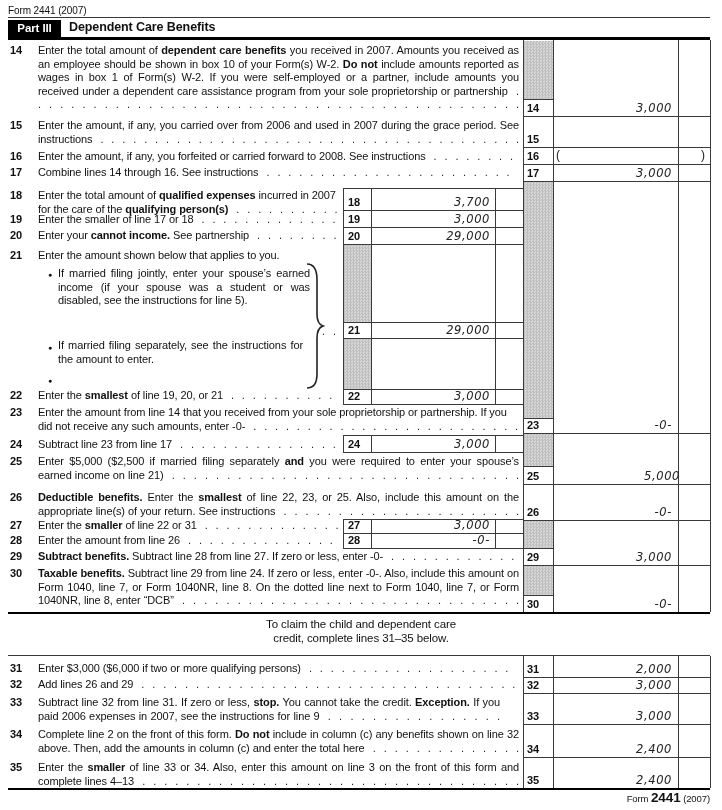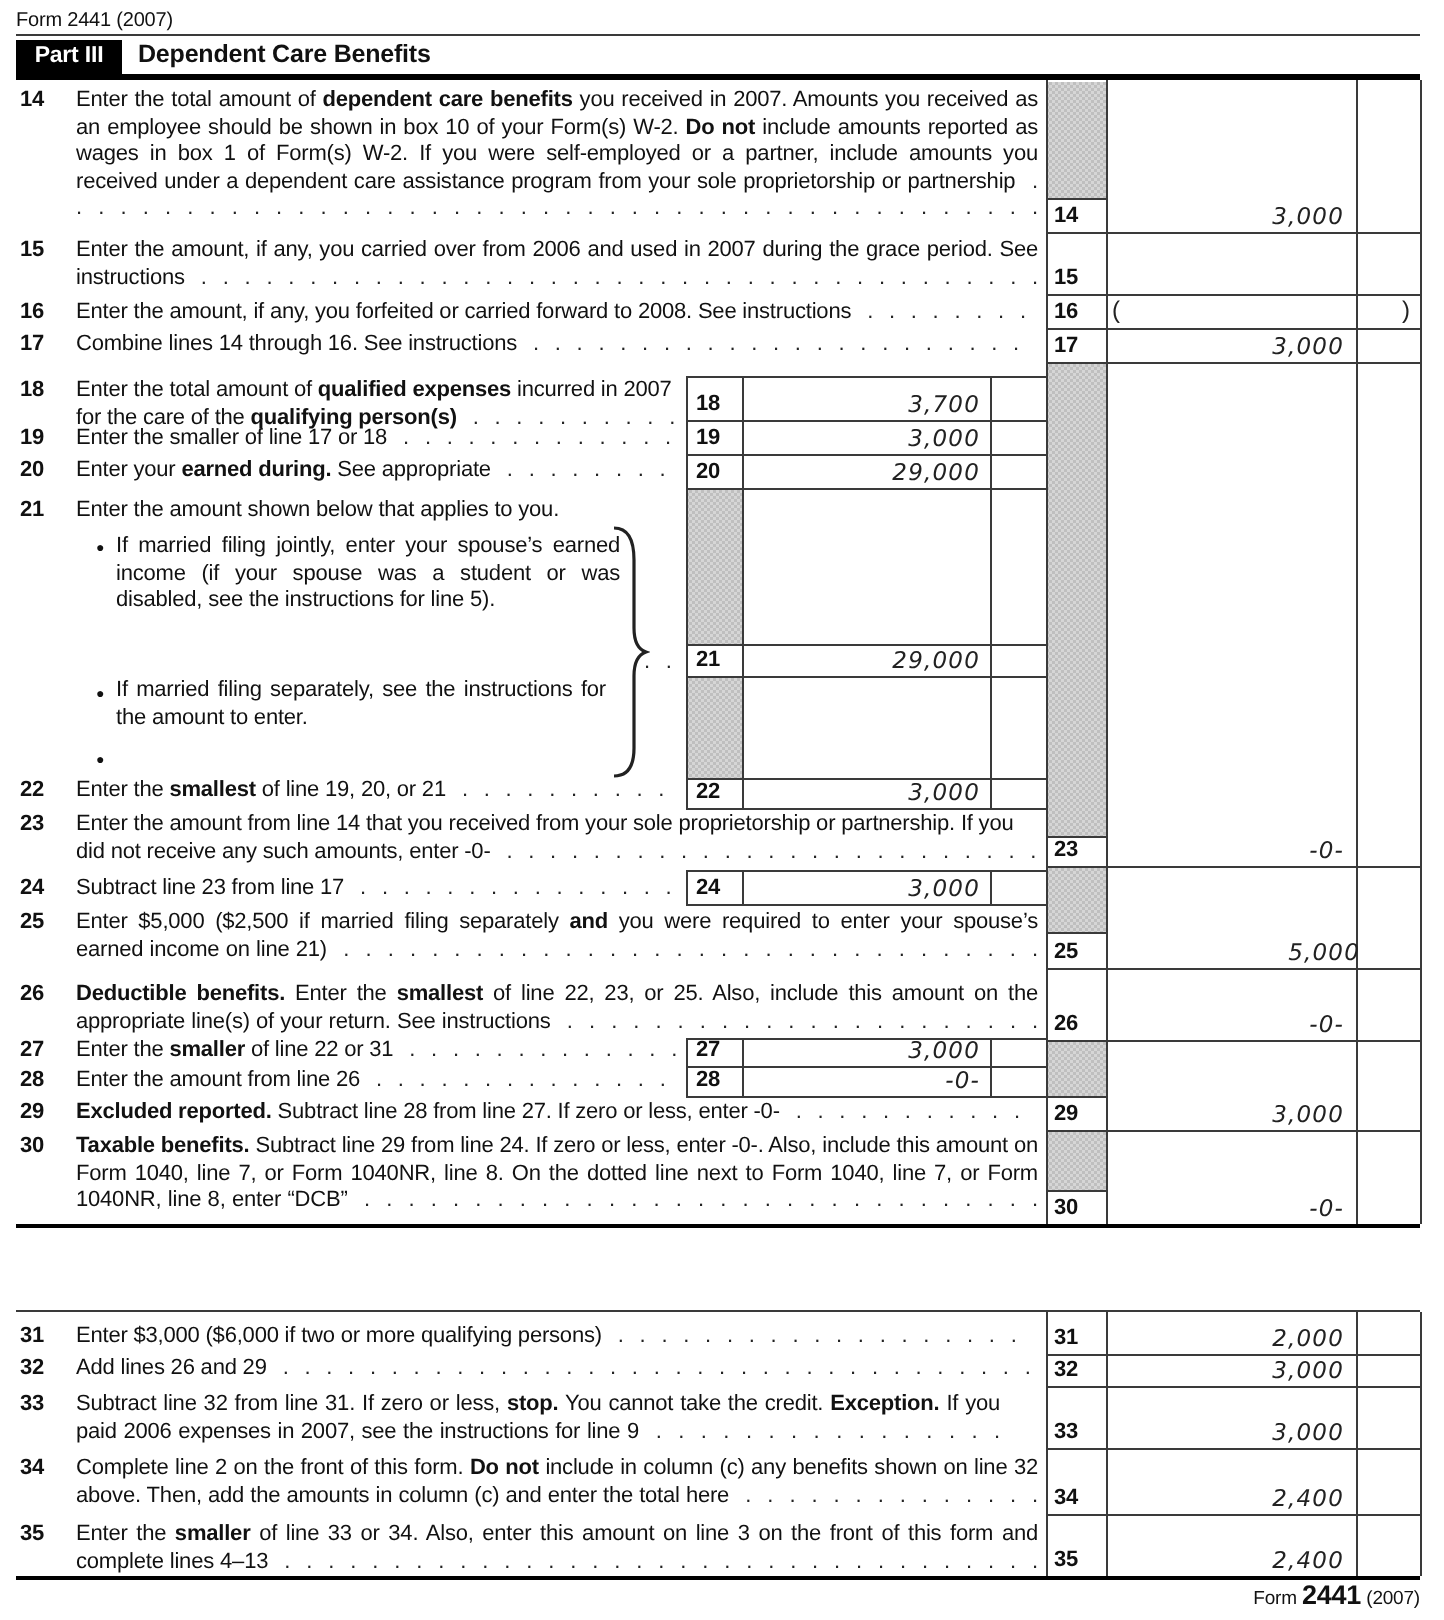--- a/index.html
+++ b/index.html
@@ -149,21 +149,21 @@
   <div class="lnum" style="left:10px;top:166px;">17</div>
   <div class="txt" style="left:38px;top:166px;width:481px;height:14px;"><span>Combine lines 14 through 16. See instructions</span><span class="ldr"> . . . . . . . . . . . . . . . . . . . . . . . . . . . . . . . . . . . . . . . . . . . . . . . . . . . . . . . . . . . .</span></div>
 
   <div class="lnum" style="left:10px;top:189px;">18</div>
   <div class="txt" style="left:38px;top:189px;width:301px;height:28px;"><span>Enter the total amount of </span><span class="b">qualified expenses</span><span> incurred in 2007 for the care of the </span><span class="b">qualifying person(s)</span><span class="ldr"> . . . . . . . . . . . . . . . . . . . . . . . . . . . . . . . . . . . . . . . .</span></div>
 
   <div class="lnum" style="left:10px;top:213px;">19</div>
   <div class="txt" style="left:38px;top:213px;width:301px;height:14px;"><span>Enter the smaller of line 17 or 18</span><span class="ldr"> . . . . . . . . . . . . . . . . . . . . . . . . . . . . . . . . . . . . . . . .</span></div>
 
   <div class="lnum" style="left:10px;top:229px;">20</div>
-  <div class="txt" style="left:38px;top:229px;width:301px;height:14px;"><span>Enter your </span><span class="b">earned during.</span><span> See appropriate</span><span class="ldr"> . . . . . . . . . . . . . . . . . . . . . . . . . . . . . . . . . . . . . . . .</span></div>
+  <div class="txt" style="left:38px;top:229px;width:301px;height:14px;"><span>Enter your </span><span class="b">cannot income.</span><span> See partnership</span><span class="ldr"> . . . . . . . . . . . . . . . . . . . . . . . . . . . . . . . . . . . . . . . .</span></div>
 
   <div class="lnum" style="left:10px;top:249px;">21</div>
   <div class="txt j" style="left:38px;top:249px;width:262px;height:28px;"><span>Enter the amount shown below that applies to you.</span></div>
 
   <span class="bullet" style="left:48px;top:268px;">●</span>
   <div class="txt j" style="left:58px;top:267px;width:252px;height:55px;"><span>If married filing jointly, enter your spouse’s earned income (if your spouse was a student or was disabled, see the instructions for line 5).</span></div>
   <span class="bullet" style="left:48px;top:341px;">●</span>
   <div class="txt j" style="left:58px;top:339px;width:245px;height:28px;"><span>If married filing separately, see the instructions for the amount to enter.</span></div>
   <span class="bullet" style="left:48px;top:374px;">●</span>
 
@@ -187,27 +187,31 @@
   <div class="lnum" style="left:10px;top:491px;">26</div>
   <div class="txt j" style="left:38px;top:491px;width:481px;height:28px;"><span class="b">Deductible benefits.</span><span> Enter the </span><span class="b">smallest</span><span> of line 22, 23, or 25. Also, include this amount on the appropriate line(s) of your return. See instructions</span><span class="ldr"> . . . . . . . . . . . . . . . . . . . . . . . . . . . . . . . . . . . . . . . . . . . . . . . . . . . . . . . . . . . .</span></div>
 
   <div class="lnum" style="left:10px;top:519px;">27</div>
   <div class="txt" style="left:38px;top:519px;width:301px;height:14px;"><span>Enter the </span><span class="b">smaller</span><span> of line 22 or 31</span><span class="ldr"> . . . . . . . . . . . . . . . . . . . . . . . . . . . . . . . . . . . . . . . .</span></div>
 
   <div class="lnum" style="left:10px;top:534px;">28</div>
   <div class="txt" style="left:38px;top:534px;width:301px;height:14px;"><span>Enter the amount from line 26</span><span class="ldr"> . . . . . . . . . . . . . . . . . . . . . . . . . . . . . . . . . . . . . . . .</span></div>
 
   <div class="lnum" style="left:10px;top:550px;">29</div>
-  <div class="txt" style="left:38px;top:550px;width:481px;height:14px;"><span class="b">Excluded reported.</span><span> Subtract line 28 from line 27. If zero or less, enter -0-</span><span class="ldr"> . . . . . . . . . . . . . . . . . . . . . . . . . . . . . . . . . . . . . . . . . . . . . . . . . . . . . . . . . . . .</span></div>
+  <div class="txt" style="left:38px;top:550px;width:481px;height:14px;"><span class="b">Subtract benefits.</span><span> Subtract line 28 from line 27. If zero or less, enter -0-</span><span class="ldr"> . . . . . . . . . . . . . . . . . . . . . . . . . . . . . . . . . . . . . . . . . . . . . . . . . . . . . . . . . . . .</span></div>
 
   <div class="lnum" style="left:10px;top:567px;">30</div>
   <div class="txt j" style="left:38px;top:567px;width:481px;height:42px;"><span class="b">Taxable benefits.</span><span> Subtract line 29 from line 24. If zero or less, enter -0-. Also, include this amount on Form 1040, line 7, or Form 1040NR, line 8. On the dotted line next to Form 1040, line 7, or Form 1040NR, line 8, enter “DCB”</span><span class="ldr"> . . . . . . . . . . . . . . . . . . . . . . . . . . . . . . . . . . . . . . . . . . . . . . . . . . . . . . . . . . . .</span></div>
 
   <div class="hl thick" style="left:8px;top:612px;width:702px;height:2px;"></div>
 
+  <div class="note">
+    <div>To claim the child and dependent care</div>
+    <div>credit, complete lines 31–35 below.</div>
+  </div>
 
   <div class="hl" style="left:8px;top:655px;width:702px;"></div>
 
   <div class="vl" style="left:523px;top:656px;height:132px;"></div>
   <div class="vl" style="left:553px;top:656px;height:132px;"></div>
   <div class="vl" style="left:678px;top:656px;height:132px;"></div>
   <div class="vl" style="left:710px;top:656px;height:132px;"></div>
   <div class="hl" style="left:523px;top:677px;width:188px;"></div>
   <div class="hl" style="left:523px;top:693px;width:188px;"></div>
   <div class="hl" style="left:523px;top:724px;width:188px;"></div>

